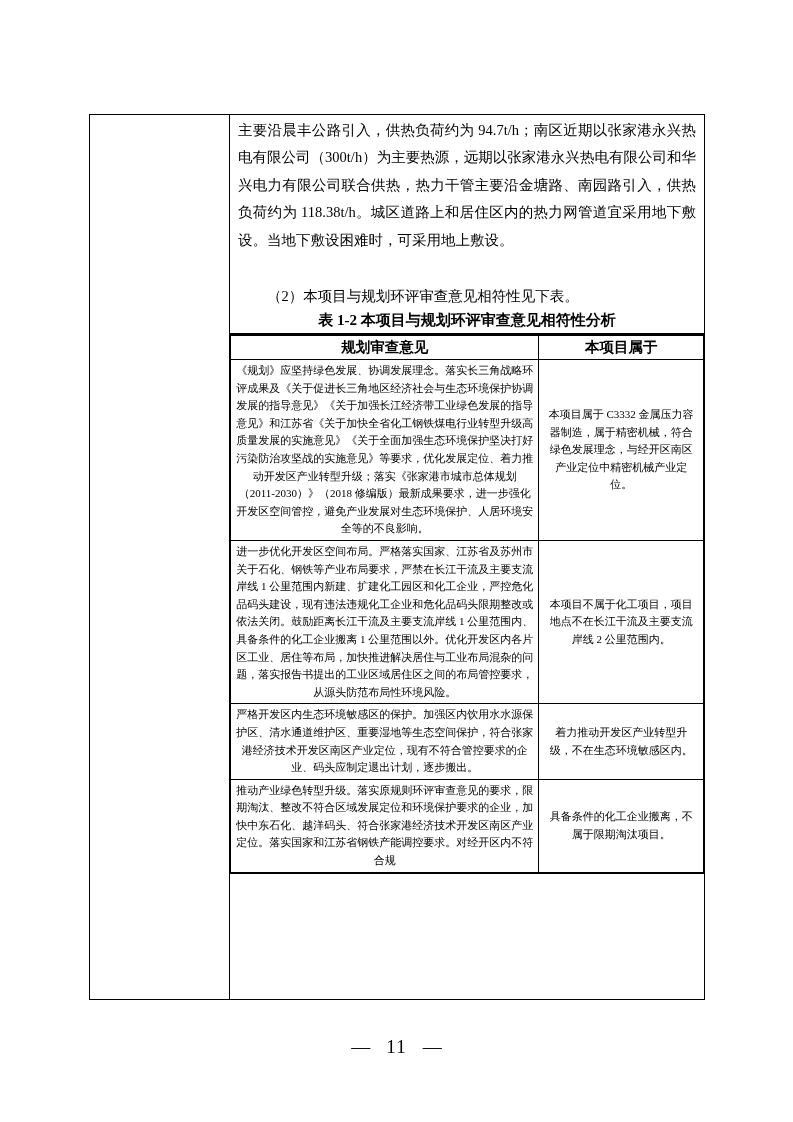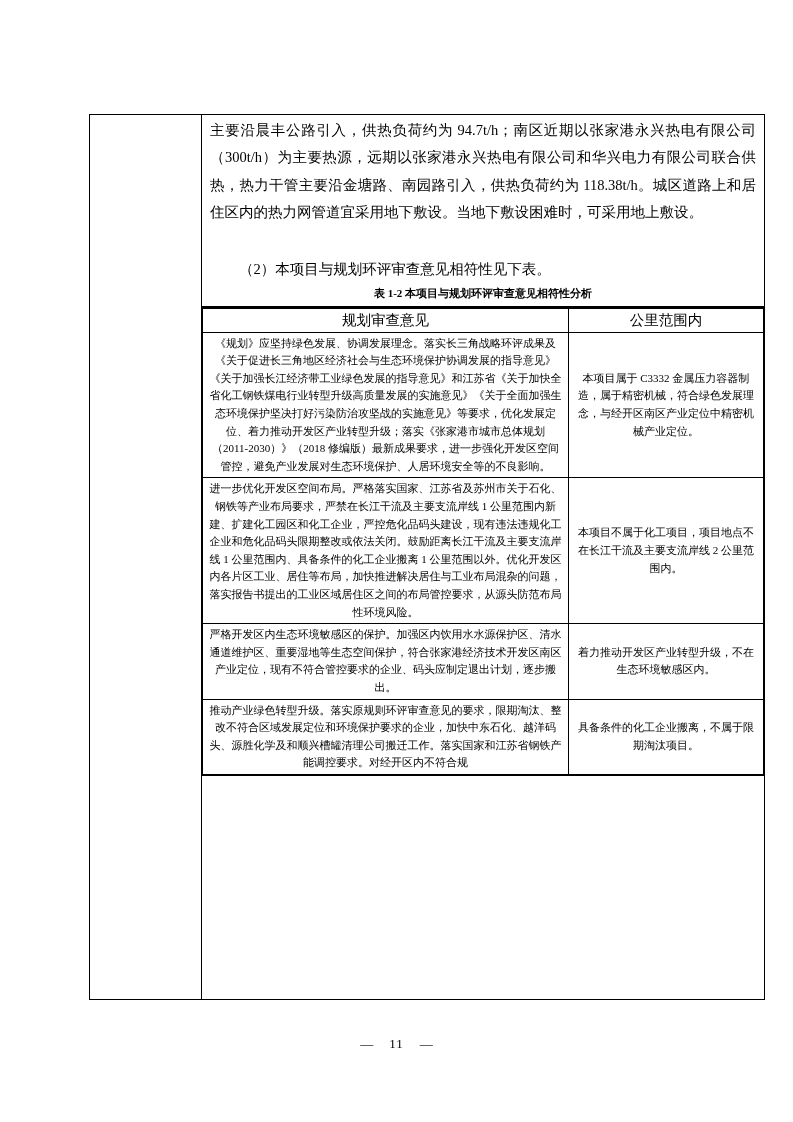--- a/index.html
+++ b/index.html
@@ -6,25 +6,26 @@
   body {
     width: 793px; height: 1122px;
     background: #ffffff;
     position: relative;
     font-family: "Liberation Serif", "DejaVu Serif", serif;
     color: #000;
   }
   .doc-box {
     position: absolute;
     left: 89px; top: 114px;
-    width: 676px; height: 886px;
+    width: 616px; height: 886px;
     border: 1.5px solid #000;
     box-sizing: border-box;
     display: flex;
     background: #fff;
+    padding-left: 28px;
   }
   .label-col {
     width: 112px;
     border-right: 1px solid #000;
     box-sizing: border-box;
     flex: 0 0 auto;
   }
   .content-col {
     flex: 1 1 auto;
     overflow: hidden;
@@ -38,38 +39,38 @@
     line-height: 27.4px;
     text-align: justify;
     text-justify: inter-character;
   }
   .par-indent { text-indent: 2em; }
   .par-bold { font-weight: bold; }
   .par-intro { line-height: 24px; font-weight: normal; margin-top: 28px; }
   .tbl-title {
     text-align: center;
     font-weight: bold;
-    font-size: 11px;
+    font-size: 15px;
     line-height: 23px;
     padding-top: 1px;
   }
   table.cmp {
     width: 100%;
     border-collapse: collapse;
     table-layout: fixed;
     margin-top: 1px;
   }
   table.cmp th, table.cmp td {
     border: 1px solid #000;
     text-align: center;
   }
   table.cmp { border-top: 3px solid #000; border-bottom: 2px solid #000; }
   table.cmp thead th {
     font-size: 14.5px;
-    font-weight: normal;
+    font-weight: bold;
     line-height: 19px;
     padding: 2px;
     text-align: center;
     margin-top: 16px;
   }
   table.cmp td {
     font-size: 11px;
     line-height: 17.6px;
     vertical-align: middle;
   }
@@ -82,59 +83,59 @@
     text-align: center;
     padding: 2px 6px;
   }
   .col-op { width: 65.2%; }
   .col-an { width: 34.8%; }
   .footer {
     position: absolute;
     left: 0; top: 1036px;
     width: 793px;
     text-align: center;
-    font-size: 13px;
+    font-size: 19px;
   }
   .footer .pg-num { margin: 0 16px; letter-spacing: 1px; }
 </style>
 </head>
 <body>
 
 <div class="doc-box">
   <div class="label-col"></div>
   <div class="content-col">
     <p class="par">主要沿晨丰公路引入，供热负荷约为 94.7t/h；南区近期以张家港永兴热电有限公司（300t/h）为主要热源，远期以张家港永兴热电有限公司和华兴电力有限公司联合供热，热力干管主要沿金塘路、南园路引入，供热负荷约为 118.38t/h。城区道路上和居住区内的热力网管道宜采用地下敷设。当地下敷设困难时，可采用地上敷设。</p>
     <p class="par par-indent par-intro">（2）本项目与规划环评审查意见相符性见下表。</p>
     <div class="tbl-title">表 1-2 本项目与规划环评审查意见相符性分析</div>
     <table class="cmp">
       <colgroup>
           <col class="col-op">
           <col class="col-an">
         </colgroup>
       <thead>
         <tr>
           <th>规划审查意见</th>
-          <th>公里范围内</th>
+          <th>本项目属于</th>
         </tr>
       </thead>
       <tbody>
         <tr>
           <td class="op">《规划》应坚持绿色发展、协调发展理念。落实长三角战略环评成果及《关于促进长三角地区经济社会与生态环境保护协调发展的指导意见》《关于加强长江经济带工业绿色发展的指导意见》和江苏省《关于加快全省化工钢铁煤电行业转型升级高质量发展的实施意见》《关于全面加强生态环境保护坚决打好污染防治攻坚战的实施意见》等要求，优化发展定位、着力推动开发区产业转型升级；落实《张家港市城市总体规划 （2011-2030）》（2018 修编版）最新成果要求，进一步强化开发区空间管控，避免产业发展对生态环境保护、人居环境安全等的不良影响。</td>
           <td class="an">本项目属于 C3332 金属压力容器制造，属于精密机械，符合绿色发展理念，与经开区南区产业定位中精密机械产业定位。</td>
         </tr>
         <tr>
           <td class="op">进一步优化开发区空间布局。严格落实国家、江苏省及苏州市关于石化、钢铁等产业布局要求，严禁在长江干流及主要支流岸线 1 公里范围内新建、扩建化工园区和化工企业，严控危化品码头建设，现有违法违规化工企业和危化品码头限期整改或依法关闭。鼓励距离长江干流及主要支流岸线 1 公里范围内、具备条件的化工企业搬离 1 公里范围以外。优化开发区内各片区工业、居住等布局，加快推进解决居住与工业布局混杂的问题，落实报告书提出的工业区域居住区之间的布局管控要求，从源头防范布局性环境风险。</td>
           <td class="an">本项目不属于化工项目，项目地点不在长江干流及主要支流岸线 2 公里范围内。</td>
         </tr>
         <tr>
           <td class="op">严格开发区内生态环境敏感区的保护。加强区内饮用水水源保护区、清水通道维护区、重要湿地等生态空间保护，符合张家港经济技术开发区南区产业定位，现有不符合管控要求的企业、码头应制定退出计划，逐步搬出。</td>
           <td class="an">着力推动开发区产业转型升级，不在生态环境敏感区内。</td>
         </tr>
         <tr>
-          <td class="op">推动产业绿色转型升级。落实原规则环评审查意见的要求，限期淘汰、整改不符合区域发展定位和环境保护要求的企业，加快中东石化、越洋码头、源胜化学及和顺兴槽罐清理公司搬迁工作。落实国家和江苏省钢铁产能调控要求。对经开区内不符合规</td>
+          <td class="op">推动产业绿色转型升级。落实原规则环评审查意见的要求，限期淘汰、整改不符合区域发展定位和环境保护要求的企业，加快中东石化、越洋码头、符合张家港经济技术开发区南区产业定位。落实国家和江苏省钢铁产能调控要求。对经开区内不符合规</td>
           <td class="an">具备条件的化工企业搬离，不属于限期淘汰项目。</td>
         </tr>
       </tbody>
     </table>
   </div>
 </div>
 
 <div class="footer">
   <span>—</span><span class="pg-num">11</span><span>—</span>
 </div>

